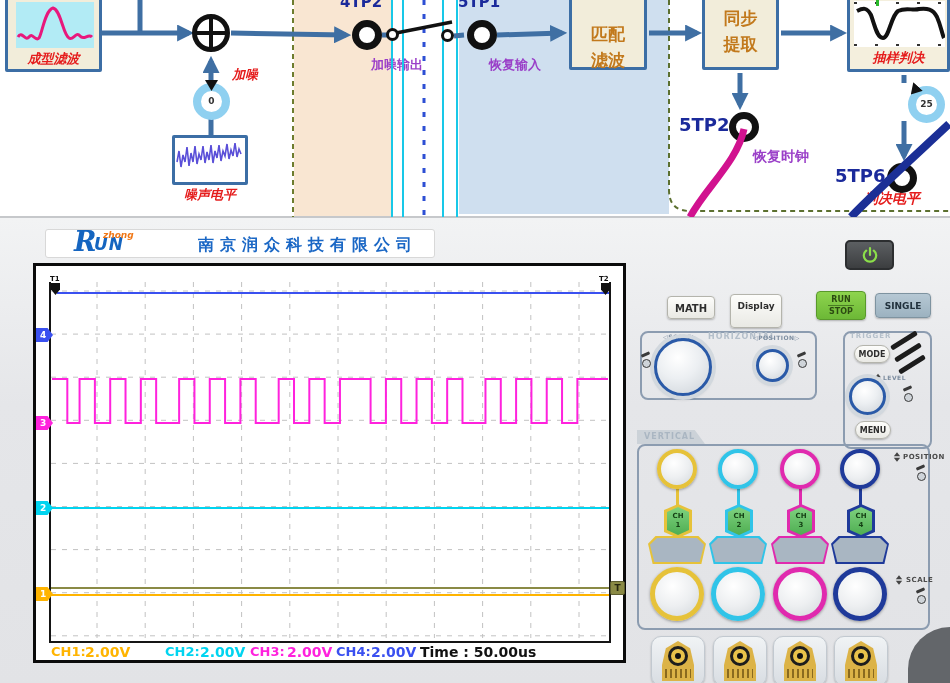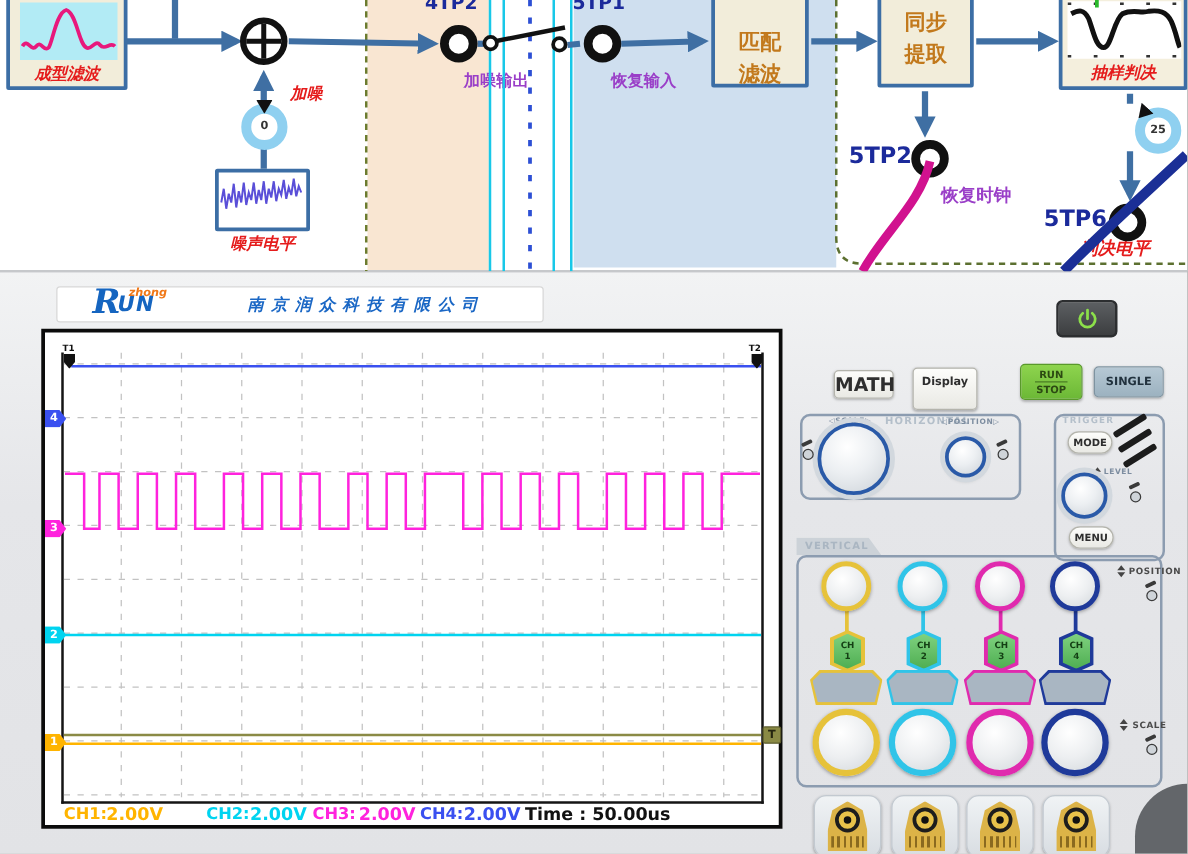--- a/index.html
+++ b/index.html
@@ -24,21 +24,21 @@
             box-shadow:0 1px 4px rgba(0,0,0,.18);font-size:14px;color:#3a3a3a;}
   
   #scope-win{position:absolute;left:0;top:216px;width:950px;height:467px;
              background:linear-gradient(#f2f3f4,#e5e6e9 40%,#e2e3e6);border-top:2px solid #c6c8cb;}
   #logo-plate{position:absolute;left:45px;top:11px;width:388px;height:27px;background:#fff;
               border:1px solid #d8d8d8;border-radius:3px;}
   .brand-r{font-family:"DejaVu Serif","Liberation Serif",serif;font-style:italic;font-weight:bold;
            font-size:27px;color:#1565c0;line-height:24px;}
   .brand-un{font-style:italic;font-weight:bold;font-size:17px;color:#1565c0;letter-spacing:1px;}
   .brand-sub{position:absolute;left:57px;top:0px;color:#f07818;font-style:italic;font-weight:bold;font-size:9px;}
-  .company{position:absolute;left:152px;top:5px;color:#1a67c5;font-weight:bold;font-size:13px;letter-spacing:6px;white-space:nowrap;font-style:italic;}
+  .company{position:absolute;left:152px;top:5px;color:#1a67c5;font-weight:bold;font-size:16px;letter-spacing:6px;white-space:nowrap;}
   #power-btn{position:absolute;left:845px;top:22px;width:49px;height:30px;border-radius:5px;
              background:linear-gradient(#5c5f62,#3c3e40);border:2px solid #2c2e30;box-sizing:border-box;
              display:flex;align-items:center;justify-content:center;}
   
   #screen{position:absolute;left:33px;top:45px;width:593px;height:400px;background:#fff;
           border:3px solid #0b0b0b;box-sizing:border-box;}
   #meas-row{position:absolute;left:1px;top:0px;height:15px;white-space:nowrap;font-size:13px;font-weight:bold;}
   #meas-row span{display:inline-block;}
   #meas-row span:nth-child(5){margin-left:7px;}
   #meas-row span:nth-child(6){margin-left:17px;}
@@ -289,21 +289,21 @@
         <span class="sl" style="left: 129px; color: rgb(0, 212, 240);">CH2:</span>
         <span class="sl" style="left: 164px; font-size: 14px; color: rgb(0, 212, 240);">2.00V</span>
         <span class="sl" style="left: 214px; color: rgb(255, 34, 221);">CH3:</span>
         <span class="sl" style="left: 251px; font-size: 14px; color: rgb(255, 34, 221);">2.00V</span>
         <span class="sl" style="left: 300px; color: rgb(58, 80, 240);">CH4:</span>
         <span class="sl" style="left: 335px; font-size: 14px; color: rgb(58, 80, 240);">2.00V</span>
         <span class="sl" id="time-label" style="left:384px;font-size:14px;">Time : 50.00us</span>
       </div>
     </div>
 
-    <div class="panel-btn" style="left:667px;top:78px;width:48px;height:23px;line-height:23px;font-size:15px;"><span>MATH</span></div>
+    <div class="panel-btn" style="left:667px;top:78px;width:48px;height:23px;line-height:23px;font-size:10px;"><span>MATH</span></div>
     <div class="panel-btn" style="left:730px;top:76px;width:52px;height:34px;line-height:23px;font-size:9px;"><span>Display</span></div>
     <div class="panel-btn" style="left:816px;top:73px;width:50px;height:29px;background:linear-gradient(#8ed44e,#6cb836);border-color:#59992b;color:#2c4a12;font-size:8px;line-height:1.4;padding-top:2px;">
       <div style="border-bottom:1px solid #4a7d24;display:inline-block;padding:0 3px;">RUN</div>
       <div>STOP</div>
     </div>
     <div class="panel-btn" style="left:875px;top:75px;width:56px;height:25px;line-height:25px;background:linear-gradient(#b6c8d4,#9cb2c0);border-color:#7e93a0;color:#22323e;font-size:9px;"><span>SINGLE</span></div>
 
     <div class="sec-panel" style="left:640px;top:113px;width:177px;height:69px;"></div>
     <div class="tiny-label" style="left:663px;top:115px;">◁<span>SCALE</span>▷</div>
     <div class="sec-label" style="left:706px;top:114px;">HORIZONTAL</div>

